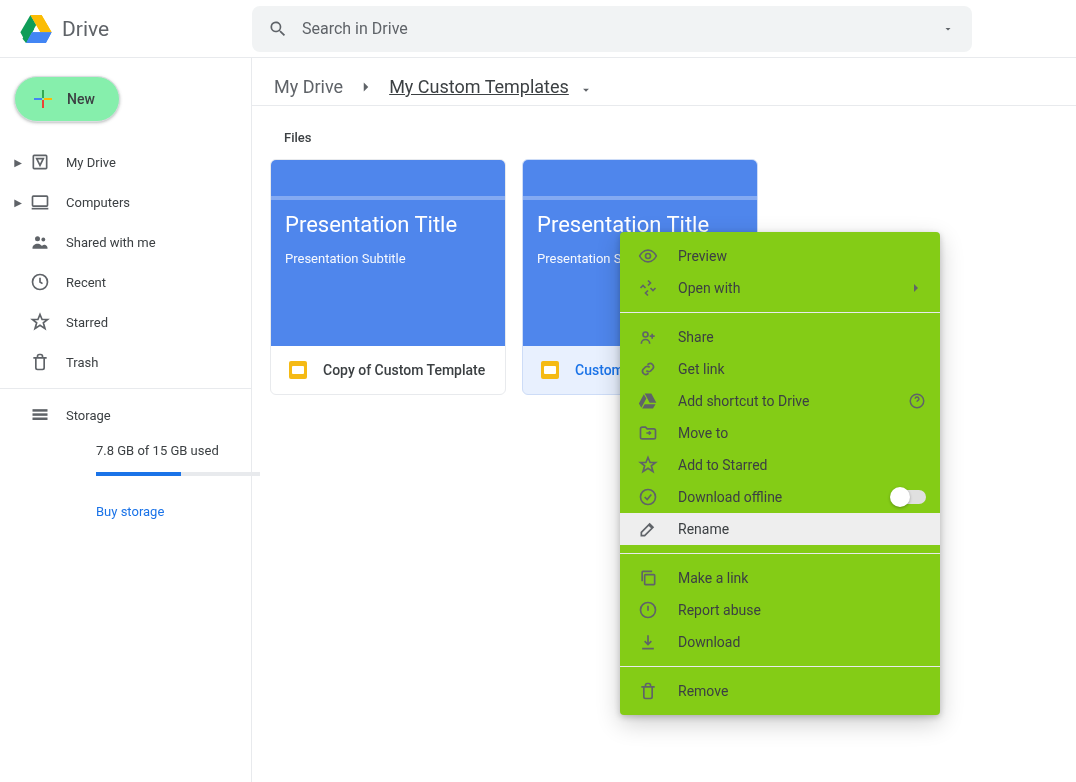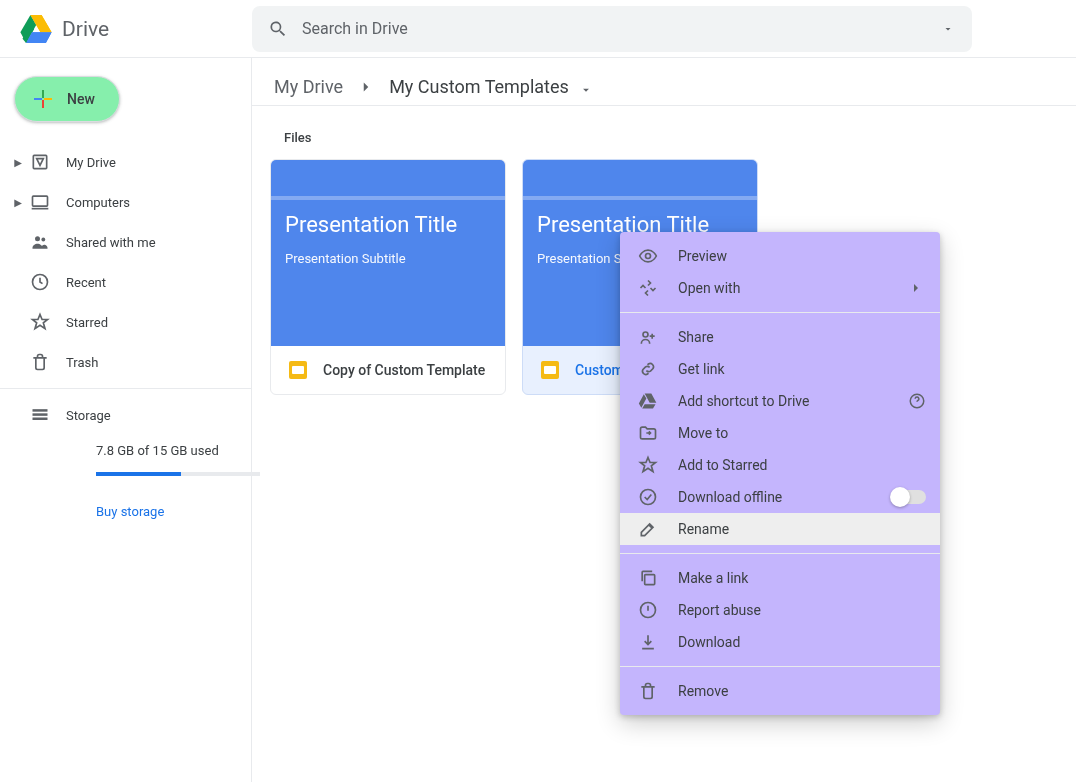--- a/index.html
+++ b/index.html
@@ -135,21 +135,21 @@
       display: flex;
       align-items: center;
       gap: 14px;
       height: 48px;
       padding: 18px 22px 8px 22px;
       border-bottom: 1px solid #e8eaed;
       font-size: 18px;
       color: #5f6368;
     }
     .crumb { cursor: pointer; }
-    .crumb.current { color: #3c4043; display: flex; align-items: flex-end; gap: 10px; }
+    .crumb.current { color: #3c4043; display: flex; align-items: flex-end; gap: 10px; text-decoration: underline; }
     .chevron { color: #5f6368; }
     
     .section-label {
       font-size: 13px;
       font-weight: 500;
       color: #3c4043;
       margin: 24px 0 14px 32px;
     }
     .file-grid {
       display: flex;
@@ -194,21 +194,21 @@
     .slides-icon::after {
       content: ''; position: absolute; left: 3px; top: 5px; width: 12px; height: 8px;
       background: #fff; border-radius: 1px;
     }
     
     .ctx-menu {
       position: absolute;
       left: 620px;
       top: 232px;
       width: 320px;
-      background: #c4b5fd;
+      background: #84cc16;
       border-radius: 4px;
       box-shadow: 0 2px 6px rgba(0,0,0,.2), 0 8px 24px rgba(0,0,0,.2);
       padding: 8px 0;
       font-size: 14px;
       color: #3c4043;
     }
     .ctx-item {
       display: flex;
       align-items: center;
       height: 32px;

